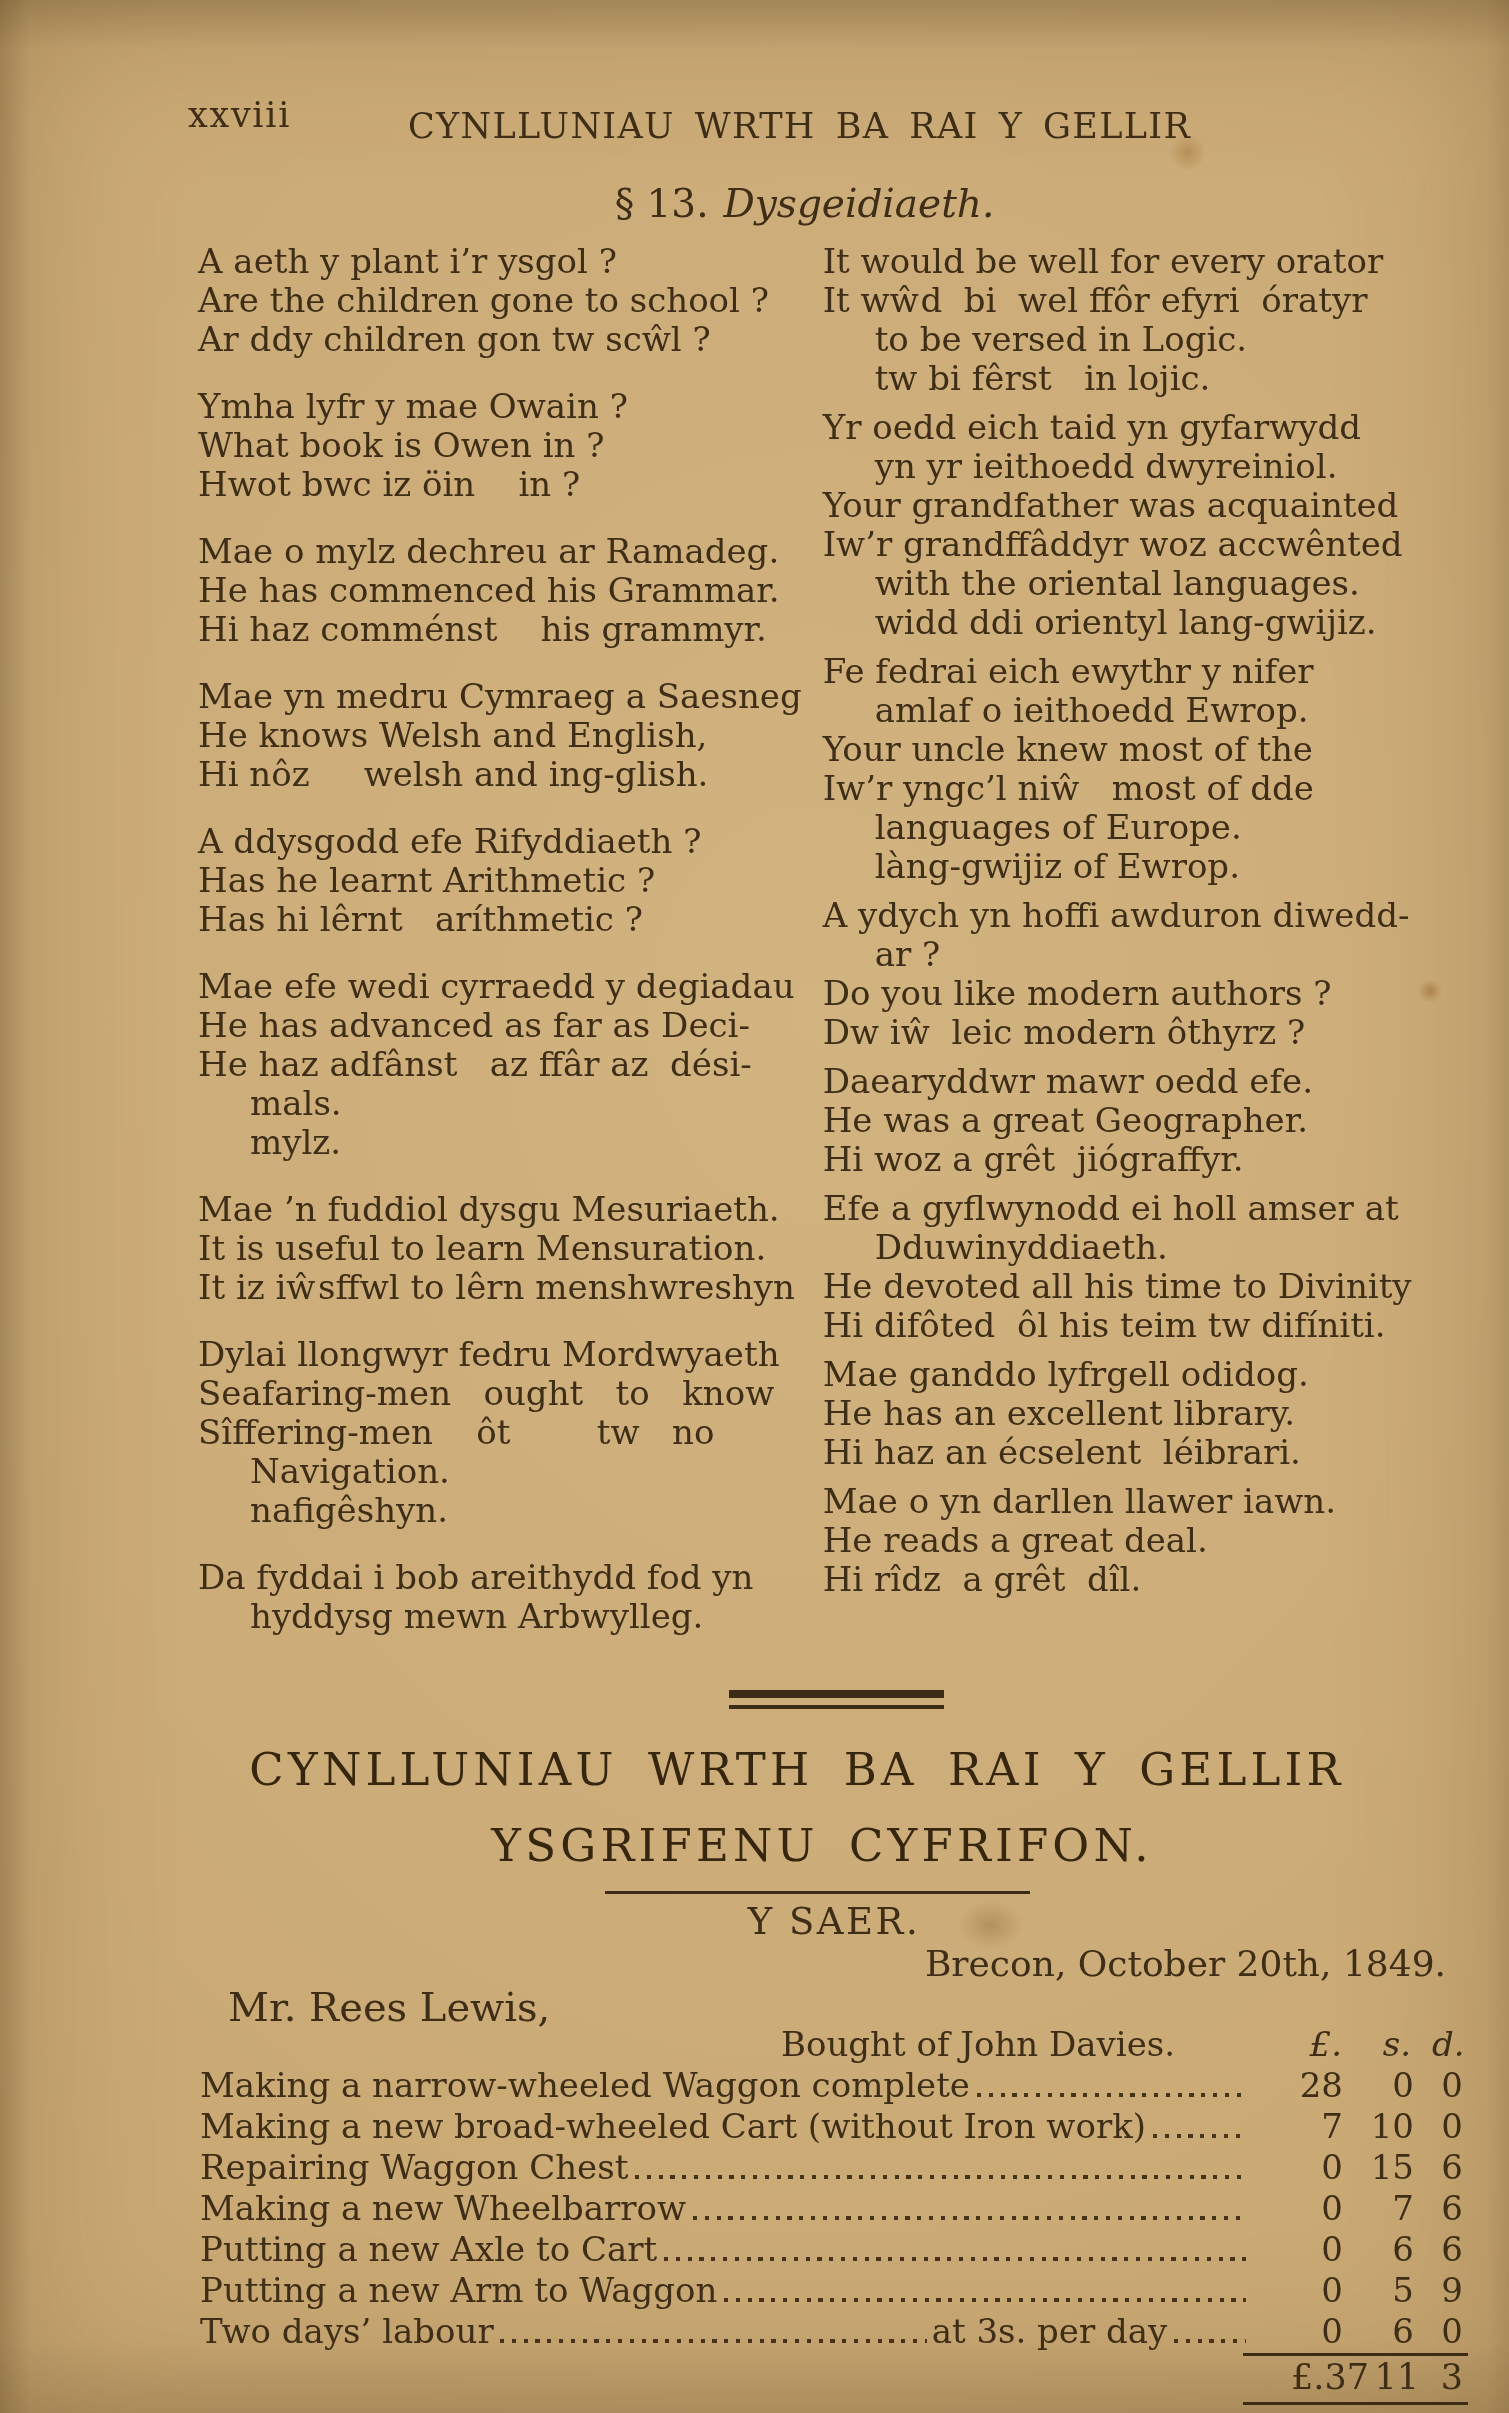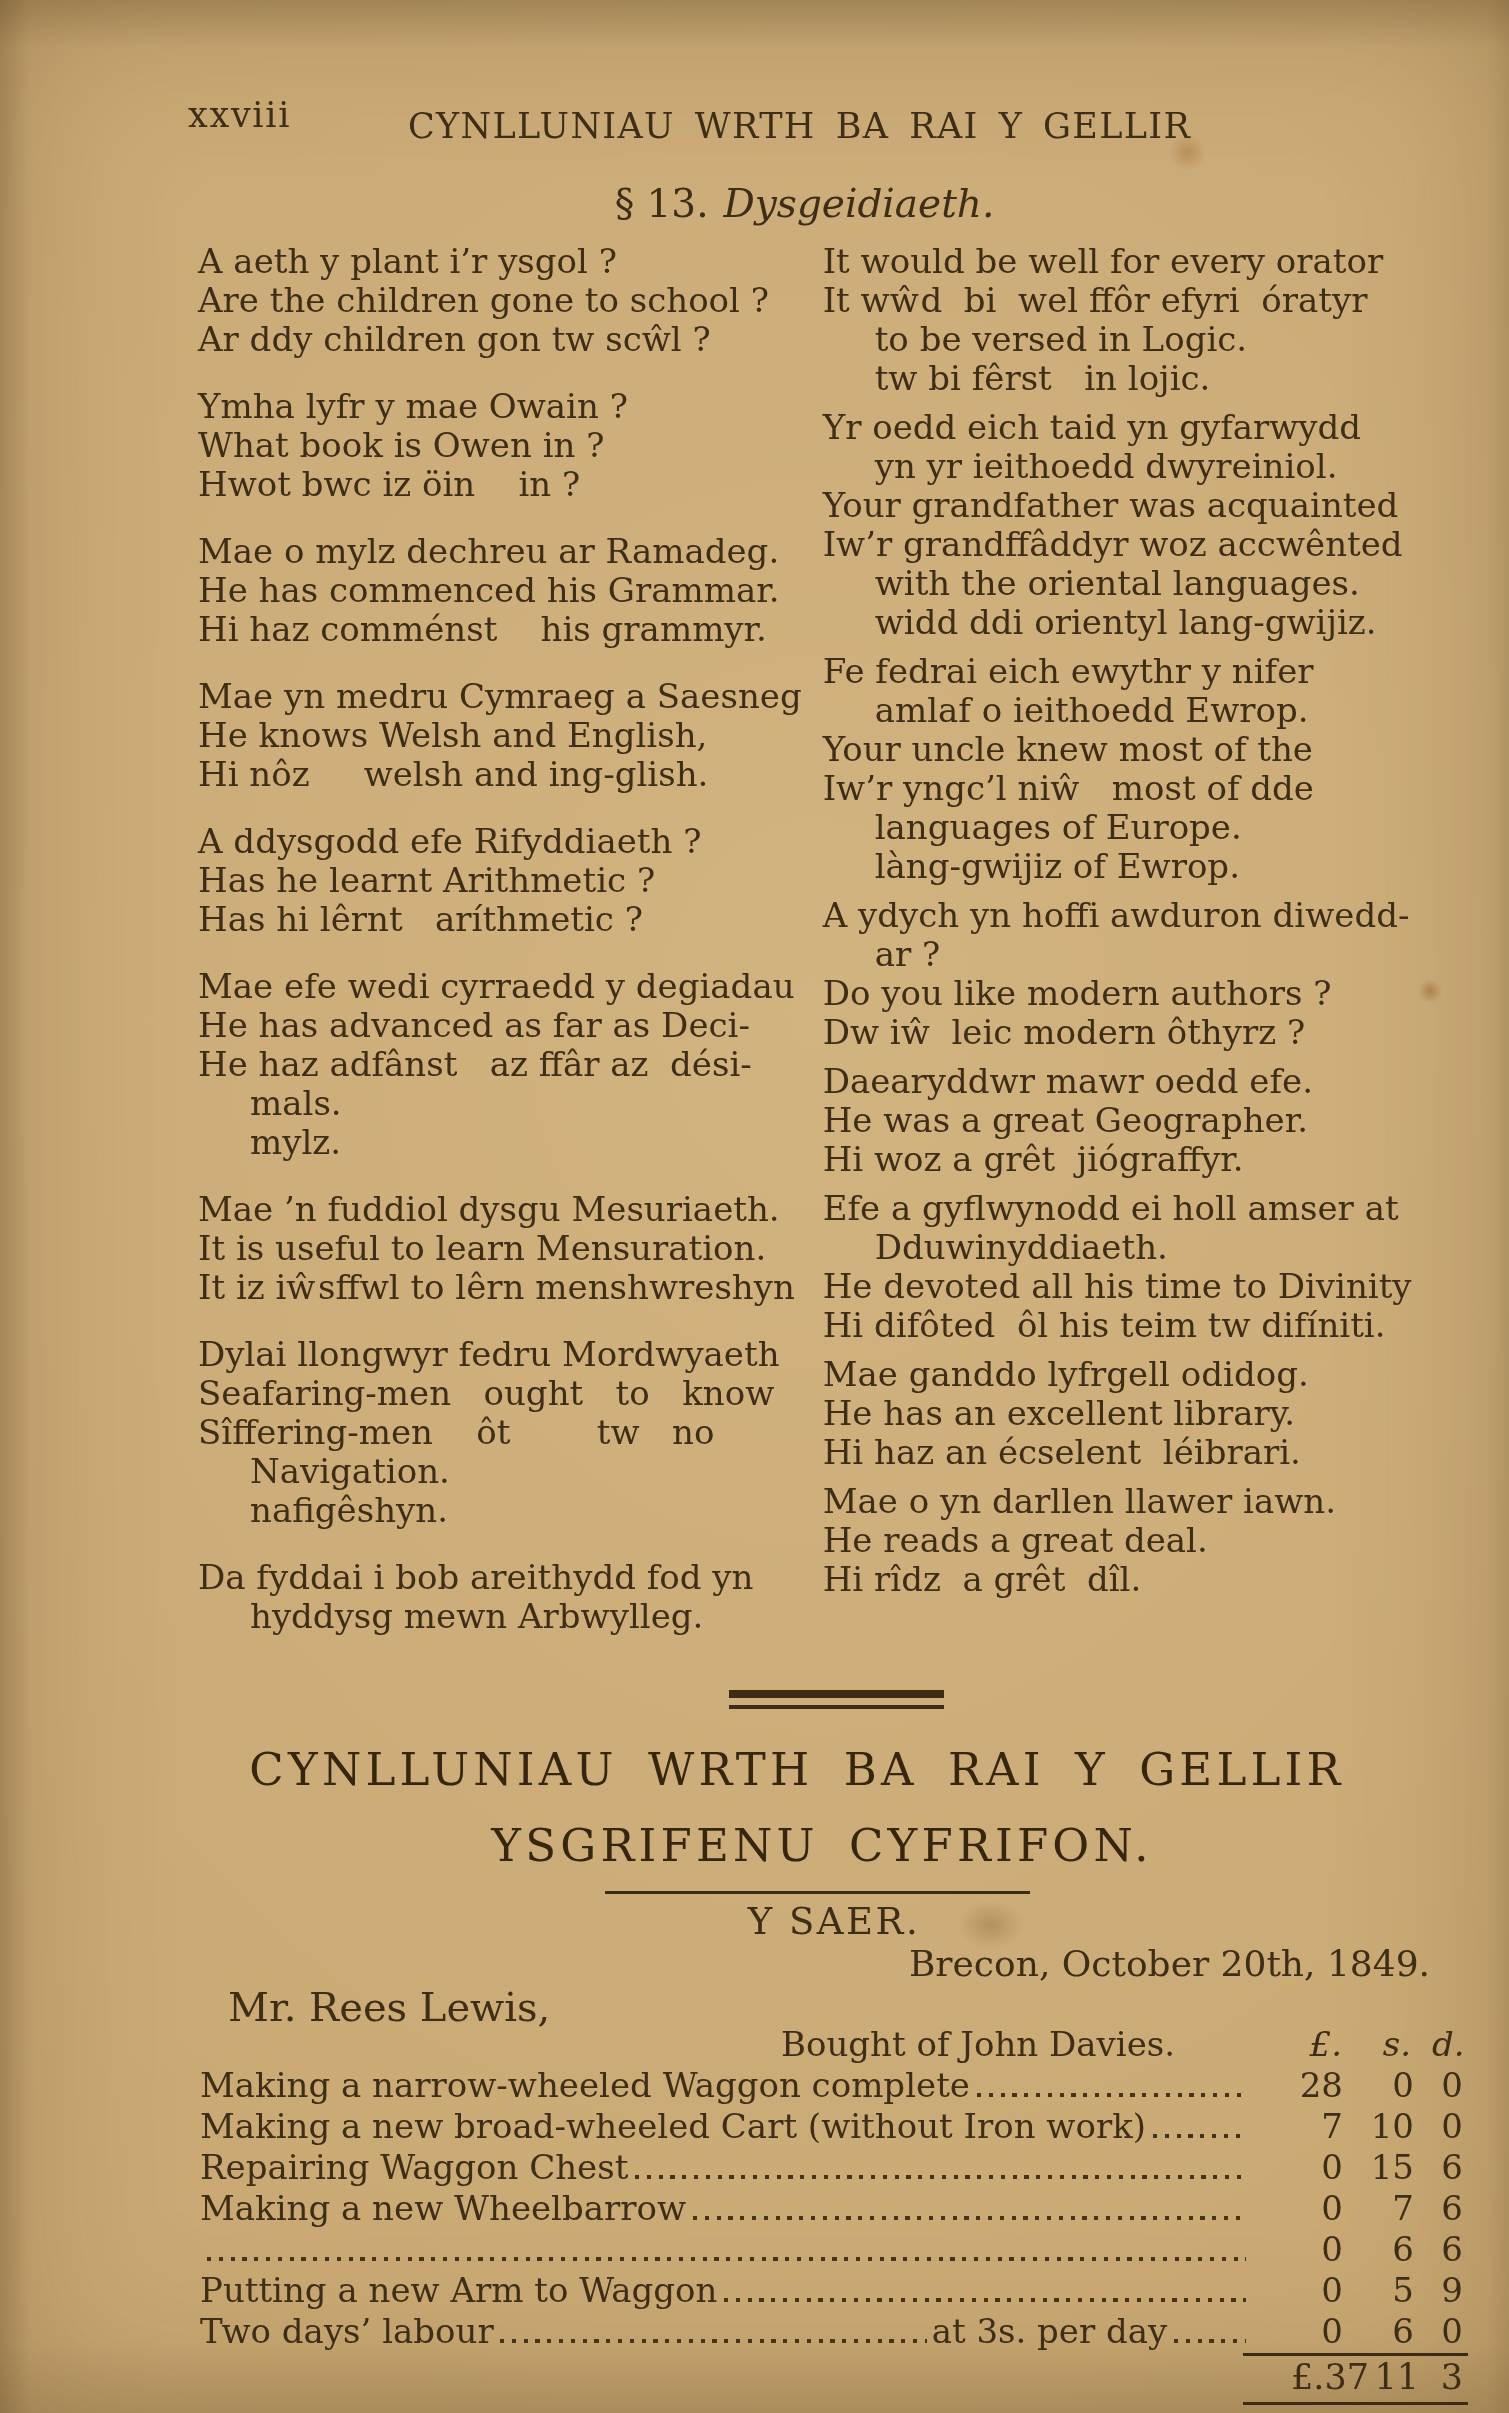--- a/index.html
+++ b/index.html
@@ -52,21 +52,21 @@
     position:absolute; left:0; width:1510px; text-align:center; box-sizing:border-box;
     font-size:45px; letter-spacing:4.2px; word-spacing:11.8px; color:#36260f; white-space:pre;
   }
   .acc-h1 { top:1743px; padding-left:84px; }
   .acc-h2 { top:1819px; padding-left:134px; }
   .heading-rule { position:absolute; left:605px; top:1891px; width:425px; height:3.4px; background:#3c2b16; }
   .acc-sub {
     position:absolute; left:12px; width:1510px; top:1900px; text-align:center;
     padding-left:134px; box-sizing:border-box; font-size:37px; letter-spacing:2.5px;
   }
-  .dateline  { position:absolute; right:80px;  top:1943px; font-size:36px; }
+  .dateline  { position:absolute; right:64px;  top:1943px; font-size:36px; }
   .addressee { position:absolute; left:228px;  top:1984px; font-size:40px; }
 
   
   .invoice { position:absolute; left:200px; top:2024px; width:1268px; font-size:34px; }
   .inv-header { position:relative; height:40px; }
   .bought { position:absolute; left:581px; bottom:0; white-space:pre; }
   .cur { position:absolute; bottom:0; font-style:italic; }
   .cur-l { right:126px; } .cur-s { right:57px; } .cur-d { right:3.4px; }
 
   .inv-row { display:flex; align-items:flex-end; height:41px; }
@@ -252,20 +252,21 @@
           <span class="amt amt-d">6</span>
         </div>
         <div class="inv-row">
           <span class="inv-item">Making a new Wheelbarrow</span>
           <span class="leader"></span>
           <span class="amt amt-l">0</span>
           <span class="amt amt-s">7</span>
           <span class="amt amt-d">6</span>
         </div>
         <div class="inv-row">
+          <span class="inv-item">Putting a new Axle to Cart</span>
           <span class="leader"></span>
           <span class="amt amt-l">0</span>
           <span class="amt amt-s">6</span>
           <span class="amt amt-d">6</span>
         </div>
         <div class="inv-row">
           <span class="inv-item">Putting a new Arm to Waggon</span>
           <span class="leader"></span>
           <span class="amt amt-l">0</span>
           <span class="amt amt-s">5</span>

